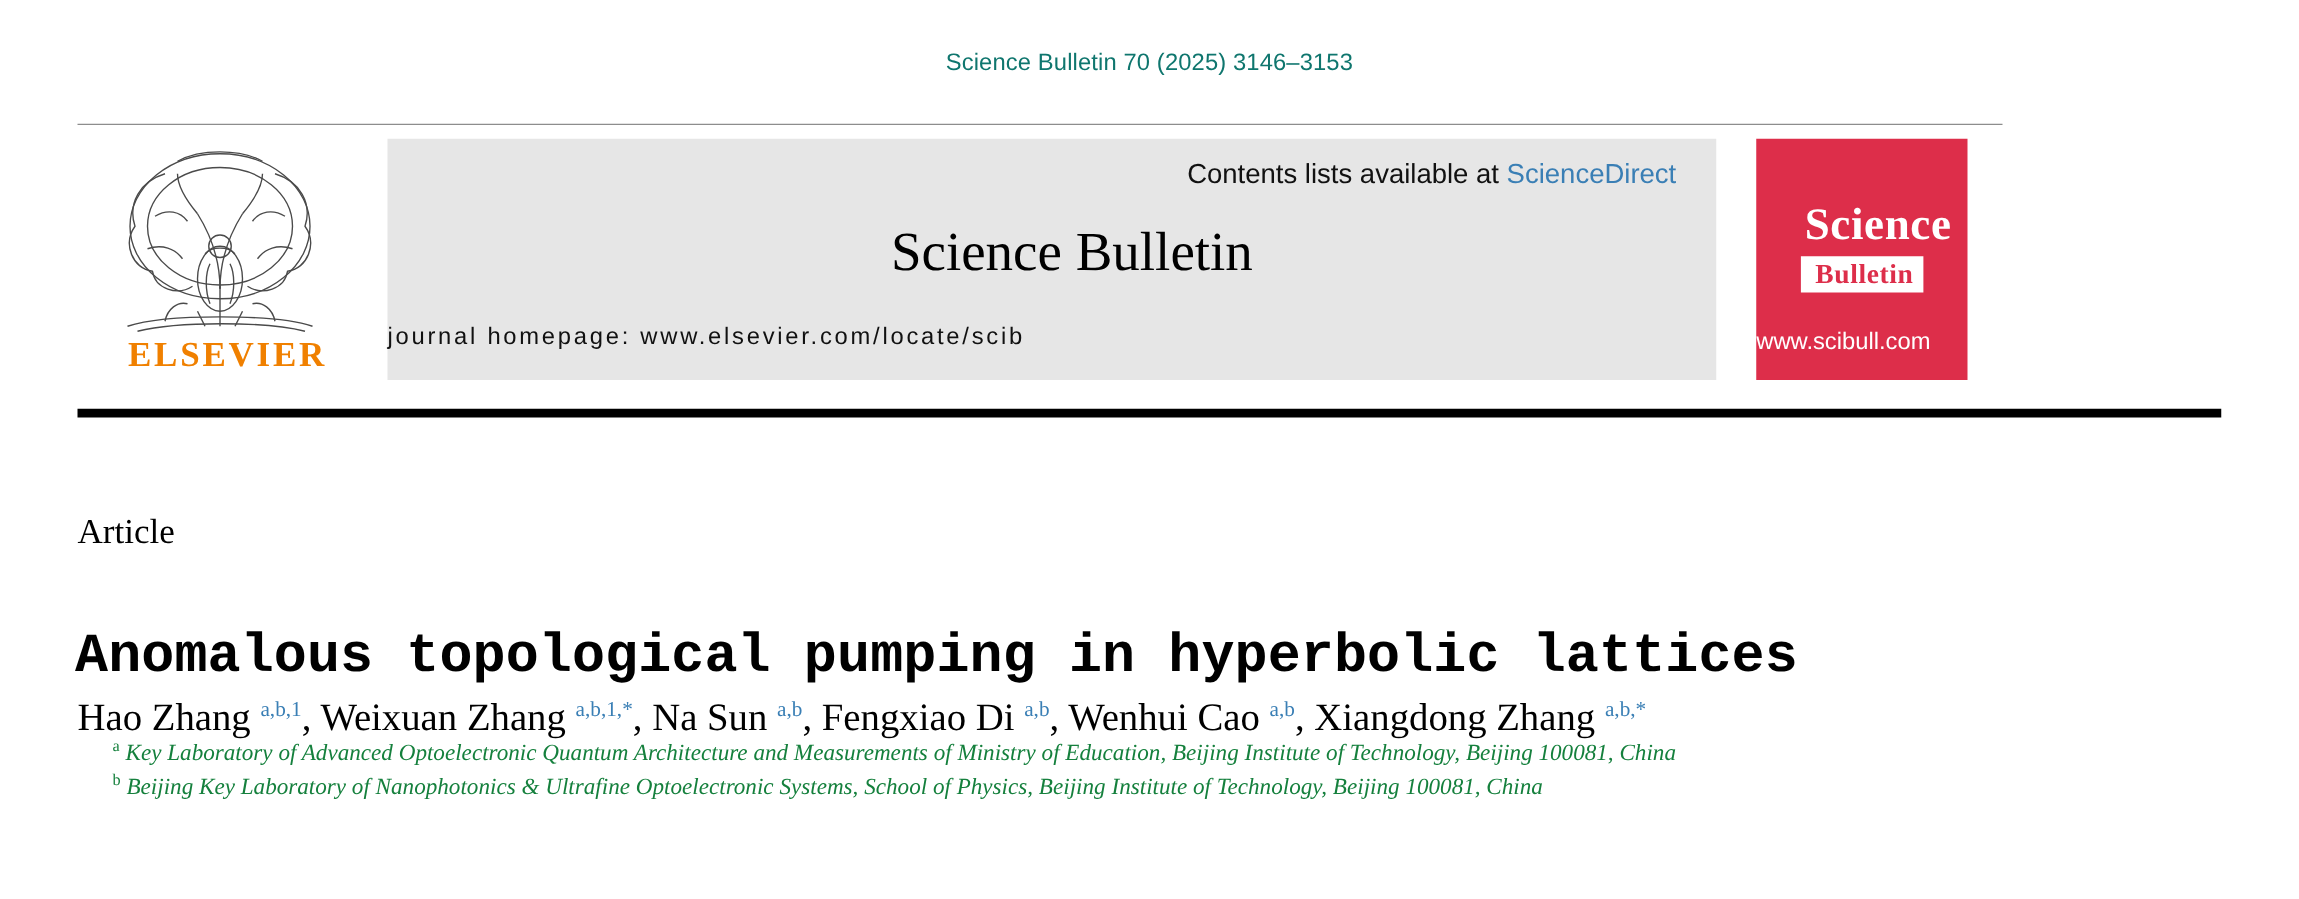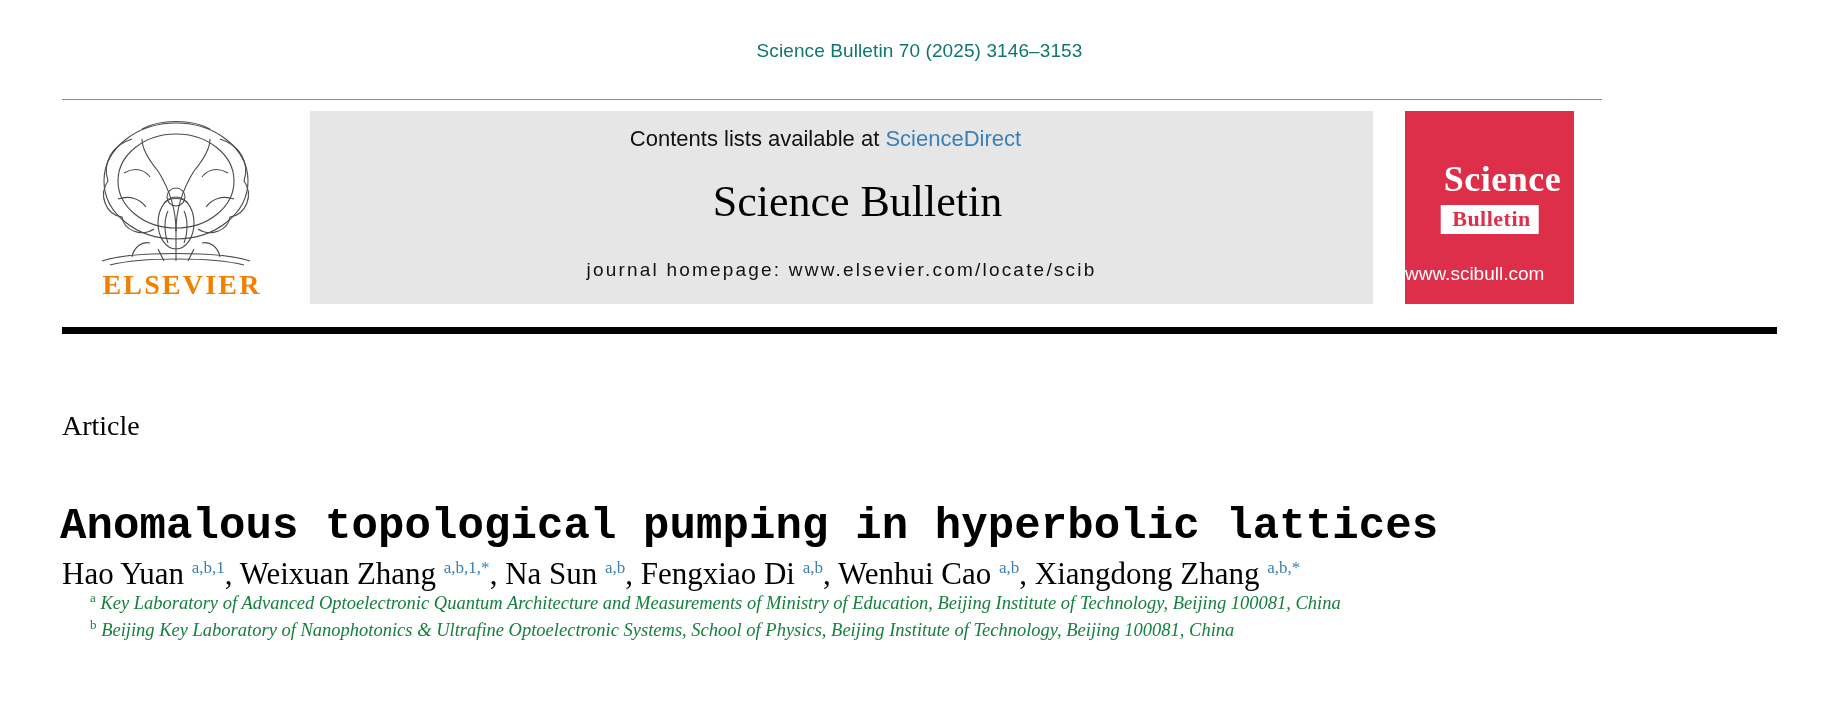--- a/index.html
+++ b/index.html
@@ -94,21 +94,21 @@
     top: 12px;
     width: 1063px;
     height: 193px;
     background: #e6e6e6;
   }
   .contents-line {
     position: absolute;
     left: 0;
     top: 15px;
     width: 1031px;
-    text-align: center;
+    text-align: right;
     font-family: "Liberation Sans", sans-serif;
     font-size: 22px;
     color: #111111;
   }
   .contents-line a {
     color: #3a7fb5;
     text-decoration: none;
   }
   .journal-title {
     position: absolute;
@@ -119,21 +119,20 @@
     font-family: "Liberation Serif", serif;
     font-size: 44px;
     color: #000000;
     padding-left: 16px;
   }
   .homepage-line {
     position: absolute;
     left: 0;
     top: 148px;
     width: 1063px;
-    text-align: center;
     font-family: "Liberation Sans", sans-serif;
     font-size: 19px;
     letter-spacing: 2.2px;
     color: #111111;
   }
 
   
   .coverbox {
     position: absolute;
     left: 1343px;
@@ -287,20 +286,20 @@
       <div class="cover-bulletin">Bulletin</div>
       <div class="cover-url">www.scibull.com</div>
     </div>
 
     <div class="rule-bottom"></div>
   </div>
 
   <div class="article-type">Article</div>
   <h1 class="article-title">Anomalous topological pumping in hyperbolic lattices</h1>
 
-  <div class="authors"><span>Hao Yuan </span><sup>a,b,1</sup>, <span>Weixuan Zhang </span><sup>a,b,1,*</sup>, <span>Na Sun </span><sup>a,b</sup>, <span>Fengxiao Di </span><sup>a,b</sup>, <span>Wenhui Cao </span><sup>a,b</sup>, <span>Xiangdong Zhang </span><sup>a,b,*</sup></div>
+  <div class="authors"><span>Hao Zhang </span><sup>a,b,1</sup>, <span>Weixuan Zhang </span><sup>a,b,1,*</sup>, <span>Na Sun </span><sup>a,b</sup>, <span>Fengxiao Di </span><sup>a,b</sup>, <span>Wenhui Cao </span><sup>a,b</sup>, <span>Xiangdong Zhang </span><sup>a,b,*</sup></div>
 
   <div class="affiliations">
       <div class="aff-row"><sup>a</sup><span> Key Laboratory of Advanced Optoelectronic Quantum Architecture and Measurements of Ministry of Education, Beijing Institute of Technology, Beijing 100081, China</span></div>
       <div class="aff-row"><sup>b</sup><span> Beijing Key Laboratory of Nanophotonics &amp; Ultrafine Optoelectronic Systems, School of Physics, Beijing Institute of Technology, Beijing 100081, China</span></div>
     </div>
 
 </div>
 
 </body></html>

